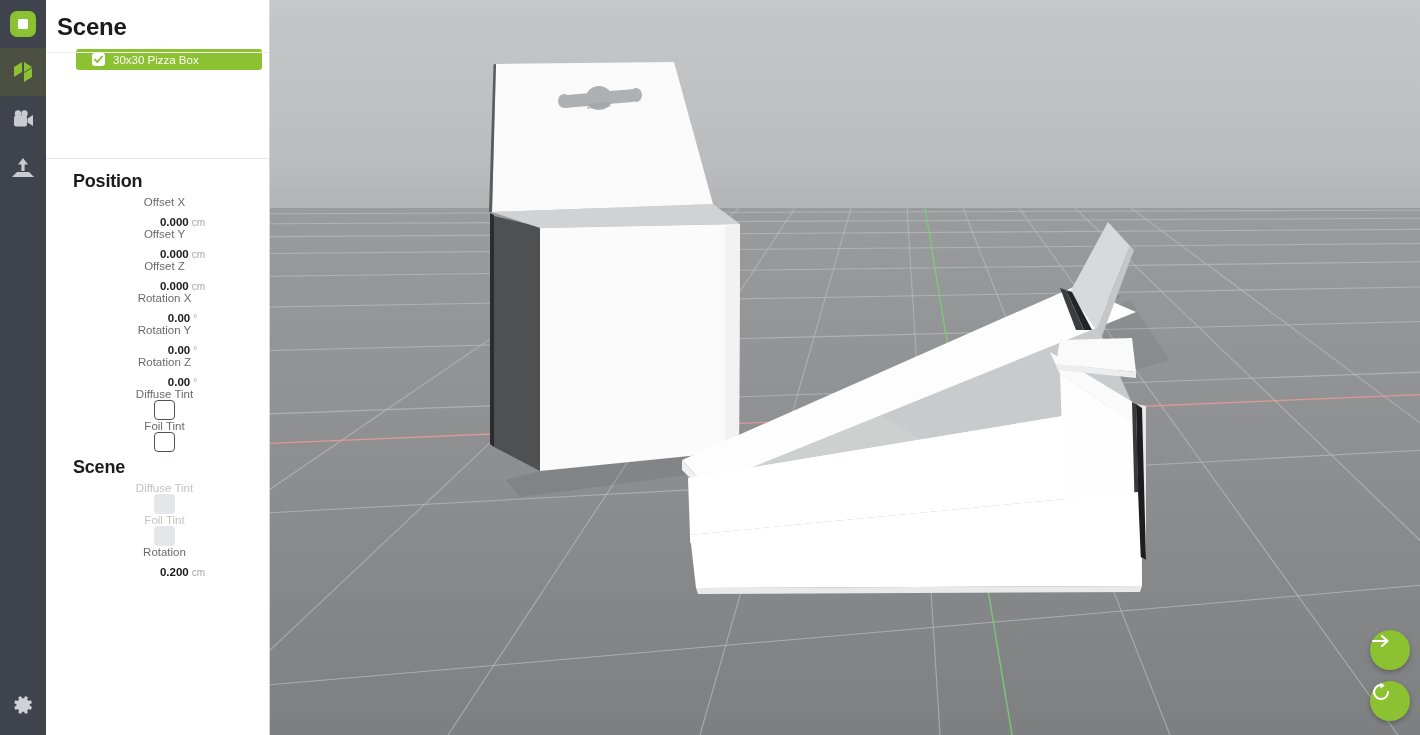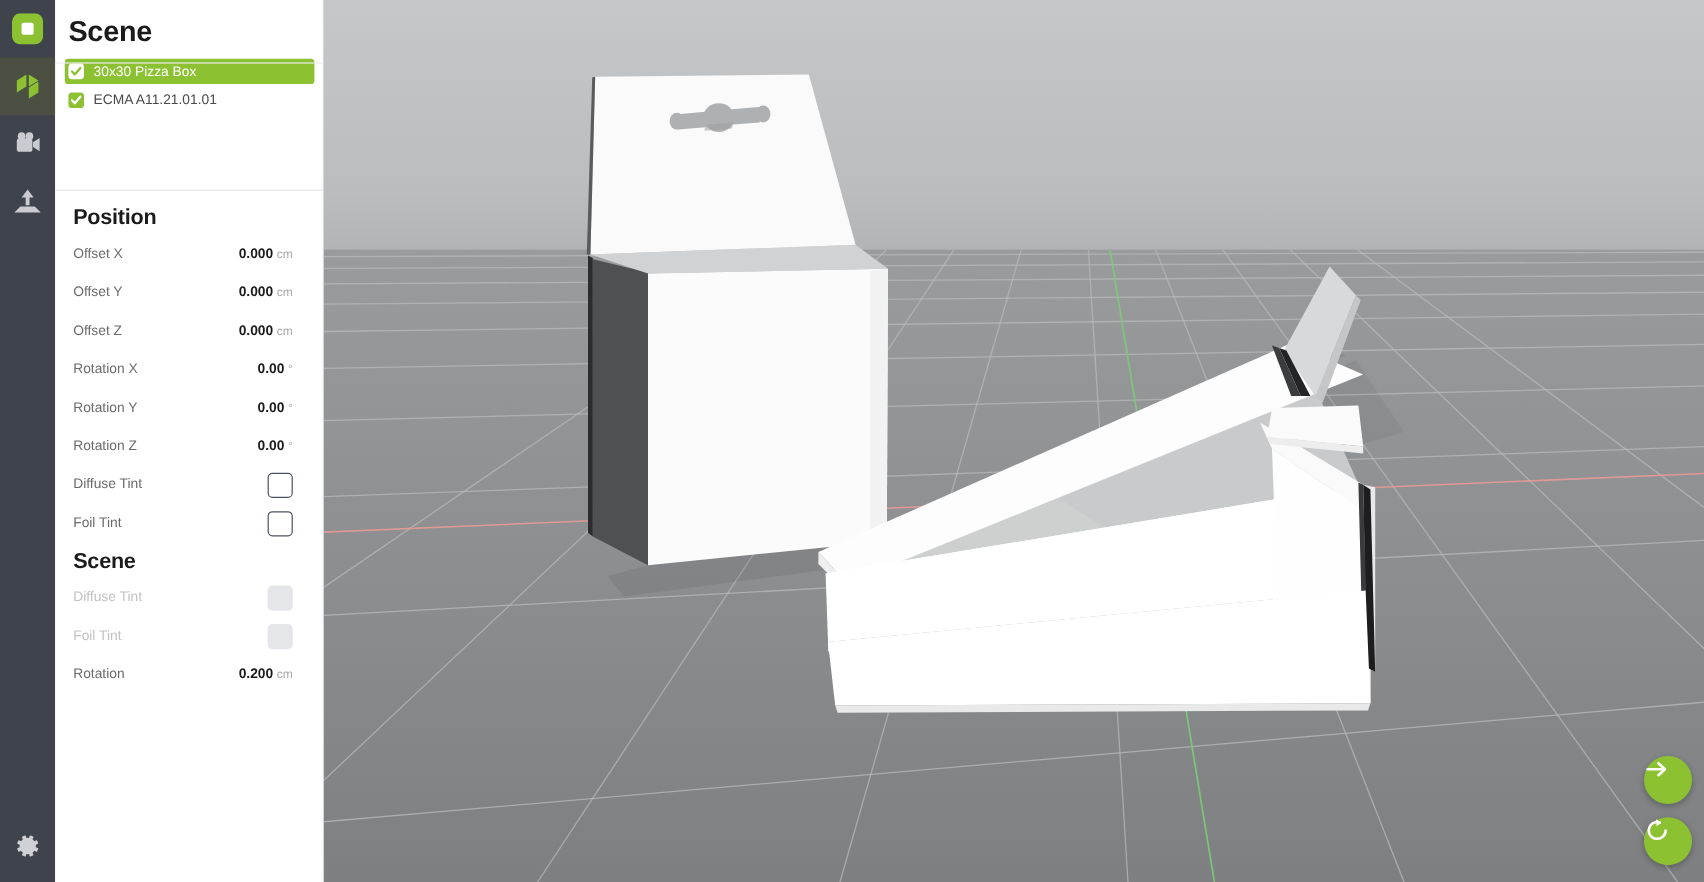--- a/index.html
+++ b/index.html
@@ -40,22 +40,23 @@
   .panel-title {
     font-size: 24px; font-weight: bold; color: #1b1b1b;
     letter-spacing: -0.2px;
     padding: 13px 0 0 11px;
   }
   #scene-list { padding: 8px 8px 0 8px; }
   .scene-row {
     display: flex; align-items: center;
     height: 21px; margin-bottom: 3px;
     border-radius: 3px;
-    padding-left: 3px;
+    padding-left: 16px;
     cursor: pointer;
+    margin-left: 22px;
   }
   .scene-row.selected { background: #8cc132; }
   .cb {
     width: 13px; height: 13px; border-radius: 3px;
     display: flex; align-items: center; justify-content: center;
     flex: 0 0 13px;
     margin-right: 8px;
   }
   .cb-green { background: #8cc132; }
   .cb-white { background: #ffffff; }
@@ -75,20 +76,21 @@
   .section-head {
     font-size: 18px; font-weight: bold; color: #1b1b1b;
     letter-spacing: -0.2px;
     padding: 0 0 0 11px;
     height: 30px; display: flex; align-items: center;
   }
   .prop-row {
     height: 32px;
     display: flex; align-items: center;
     padding: 0 18px 0 11px;
+    flex-direction: column;
   }
   .prop-label { font-size: 11.5px; color: #6b6b6b; flex: 1 1 auto; }
   .prop-label.dim { color: #c2c2c2; }
   .prop-value {
     font-size: 11.5px; color: #1b1b1b; font-weight: bold;
     text-align: right;
     margin-left: 36px;
   }
   .prop-unit { font-size: 10px; color: #a8a8a8; font-weight: normal; margin-left: 3px; }
 
@@ -201,33 +203,25 @@
 
     <div id="scene-list">
         <div class="scene-row selected">
           <div class="cb cb-white">
             <svg width="9" height="9" viewBox="0 0 9 9">
               <path d="M1 4.6 L3.3 7 L8 1.6" stroke="#8CC132" stroke-width="1.9" stroke-linecap="round" stroke-linejoin="round" fill="none"></path>
             </svg>
           </div>
           <span class="scene-label">30x30 Pizza Box</span>
         </div>
-        <div class="scene-row">
-          <div class="cb cb-green">
-            <svg width="9" height="9" viewBox="0 0 9 9">
-              <path d="M1 4.6 L3.3 7 L8 1.6" stroke="#ffffff" stroke-width="1.9" stroke-linecap="round" stroke-linejoin="round" fill="none"></path>
-            </svg>
-          </div>
-          <span class="scene-label">ECMA A11.21.01.01</span>
-        </div>
       </div>
 
     <div id="list-divider"></div>
 
-    <div id="sections" style="position:absolute;top:166px;left:4px;width:212px;">
+    <div id="sections" style="position:absolute;top:166px;left:16px;width:212px;">
         <div class="section-head">Position</div>
         <div class="prop-row">
           <div class="prop-label">Offset X</div>
           <div class="prop-value"><span>0.000</span><span class="prop-unit">cm</span></div>
         </div>
         <div class="prop-row">
           <div class="prop-label">Offset Y</div>
           <div class="prop-value"><span>0.000</span><span class="prop-unit">cm</span></div>
         </div>
         <div class="prop-row">

